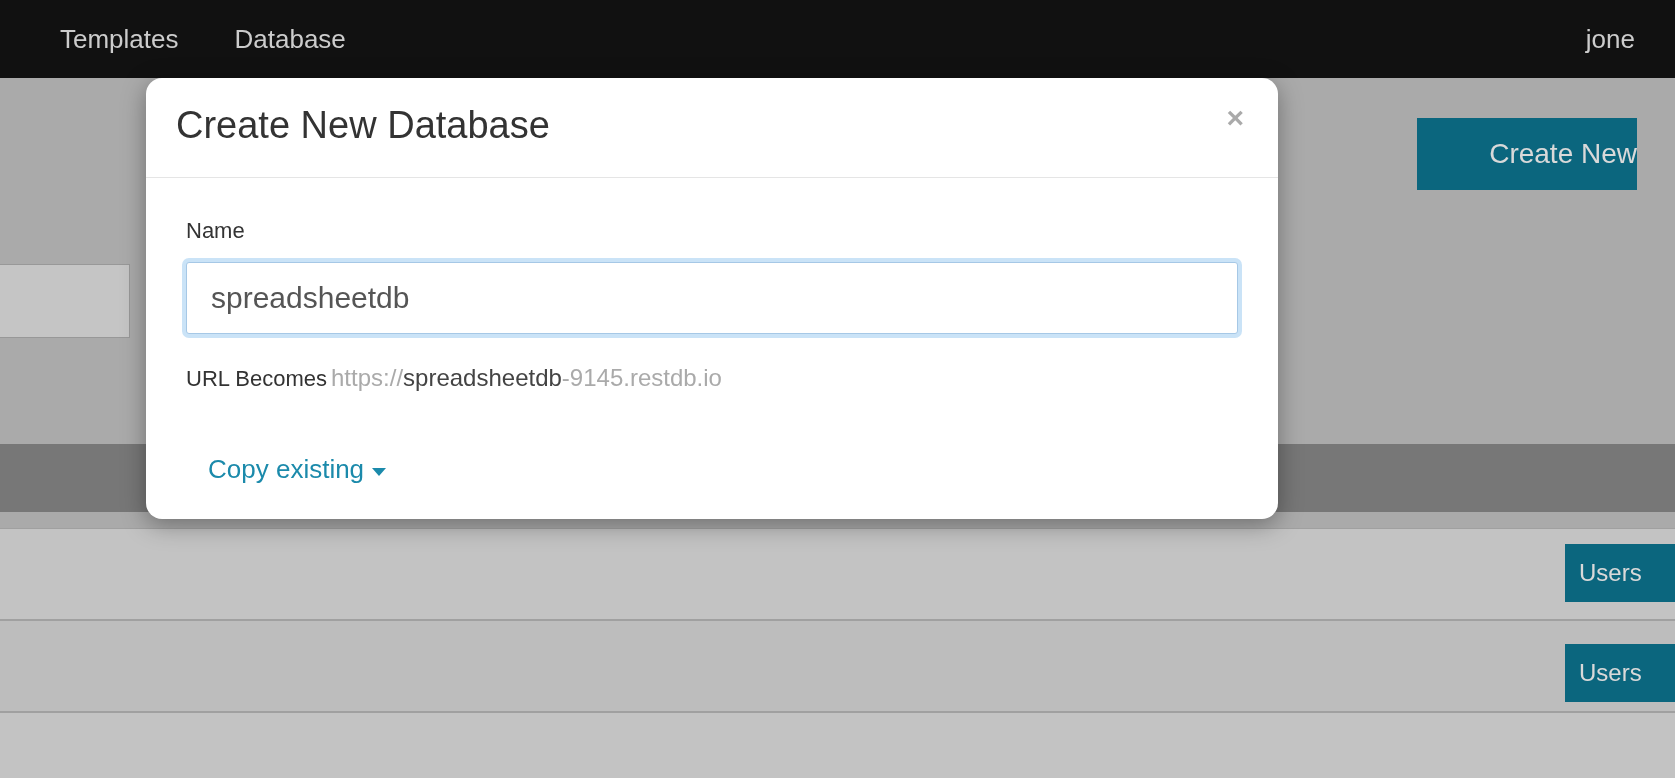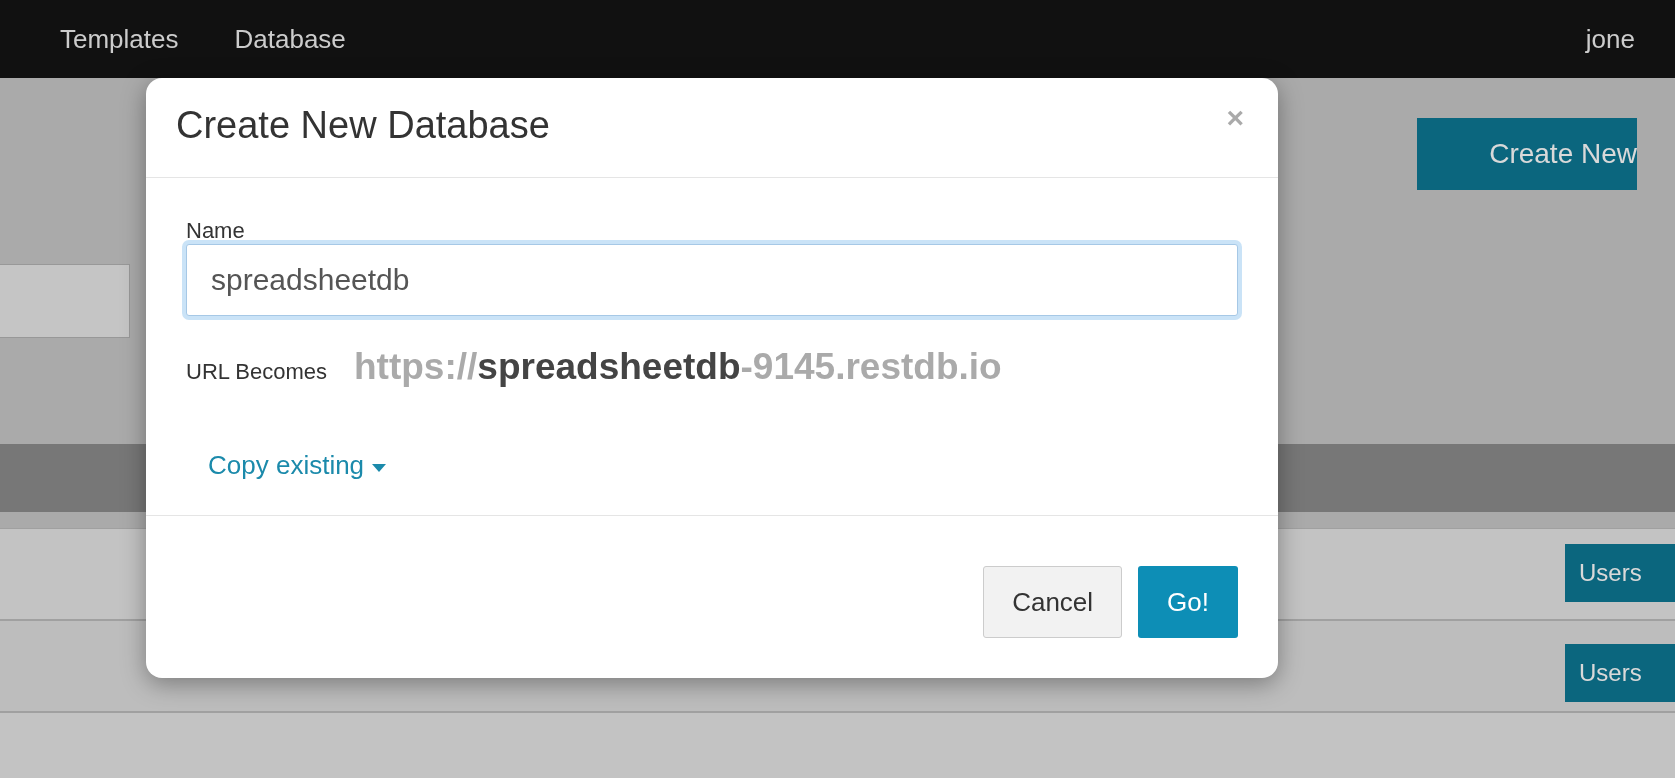--- a/index.html
+++ b/index.html
@@ -124,41 +124,41 @@
     font-weight: 700;
     padding: 4px;
     margin-top: -16px;
   }
   .modal-body {
     padding: 40px 40px 34px 40px;
   }
   .form-label {
     font-size: 22px;
     color: #333;
-    margin-bottom: 0;
+    margin-bottom: 18px;
     display: block;
   }
   .text-input {
     width: 100%;
     height: 72px;
     font-size: 30px;
     color: #555;
     padding: 0 24px;
     border: 1px solid #a6c8e6;
     border-radius: 3px;
     outline: none;
     box-shadow: 0 0 0 4px rgba(102,175,233,0.35);
     font-family: inherit;
   }
   .url-line {
     margin-top: 30px;
     font-size: 26px;
     display: flex;
     align-items: baseline;
-    gap: 27px;
+    gap: 4px;
     flex-wrap: wrap;
   }
   .url-label {
     font-size: 22px;
     color: #333;
   }
   .url-gray { color: #aaa; }
   .url-dark { color: #444; }
   .copy-existing {
     margin-top: 62px;
@@ -240,27 +240,23 @@
   <div class="modal">
     <div class="modal-header">
       <div class="modal-title">Create New Database</div>
       <div class="modal-close">×</div>
     </div>
     <div class="modal-body">
       <label class="form-label">Name</label>
       <input class="text-input" type="text" value="spreadsheetdb" style="">
       <div class="url-line">
         <span class="url-label">URL Becomes</span>
-        <span style="font-size:37px;font-weight:bold;">
+        <span style="font-size:24px;">
           <span class="url-gray">https://</span><span class="url-dark">spreadsheetdb</span><span class="url-gray">-9145.restdb.io</span>
         </span>
       </div>
       <div class="copy-existing">
         <span>Copy existing</span>
         <span class="caret-down"></span>
       </div>
     </div>
-    <div class="modal-footer">
-      <button class="btn btn-default">Cancel</button>
-      <button class="btn btn-primary">Go!</button>
-    </div>
   </div>
 </div>
 
 </body></html>

